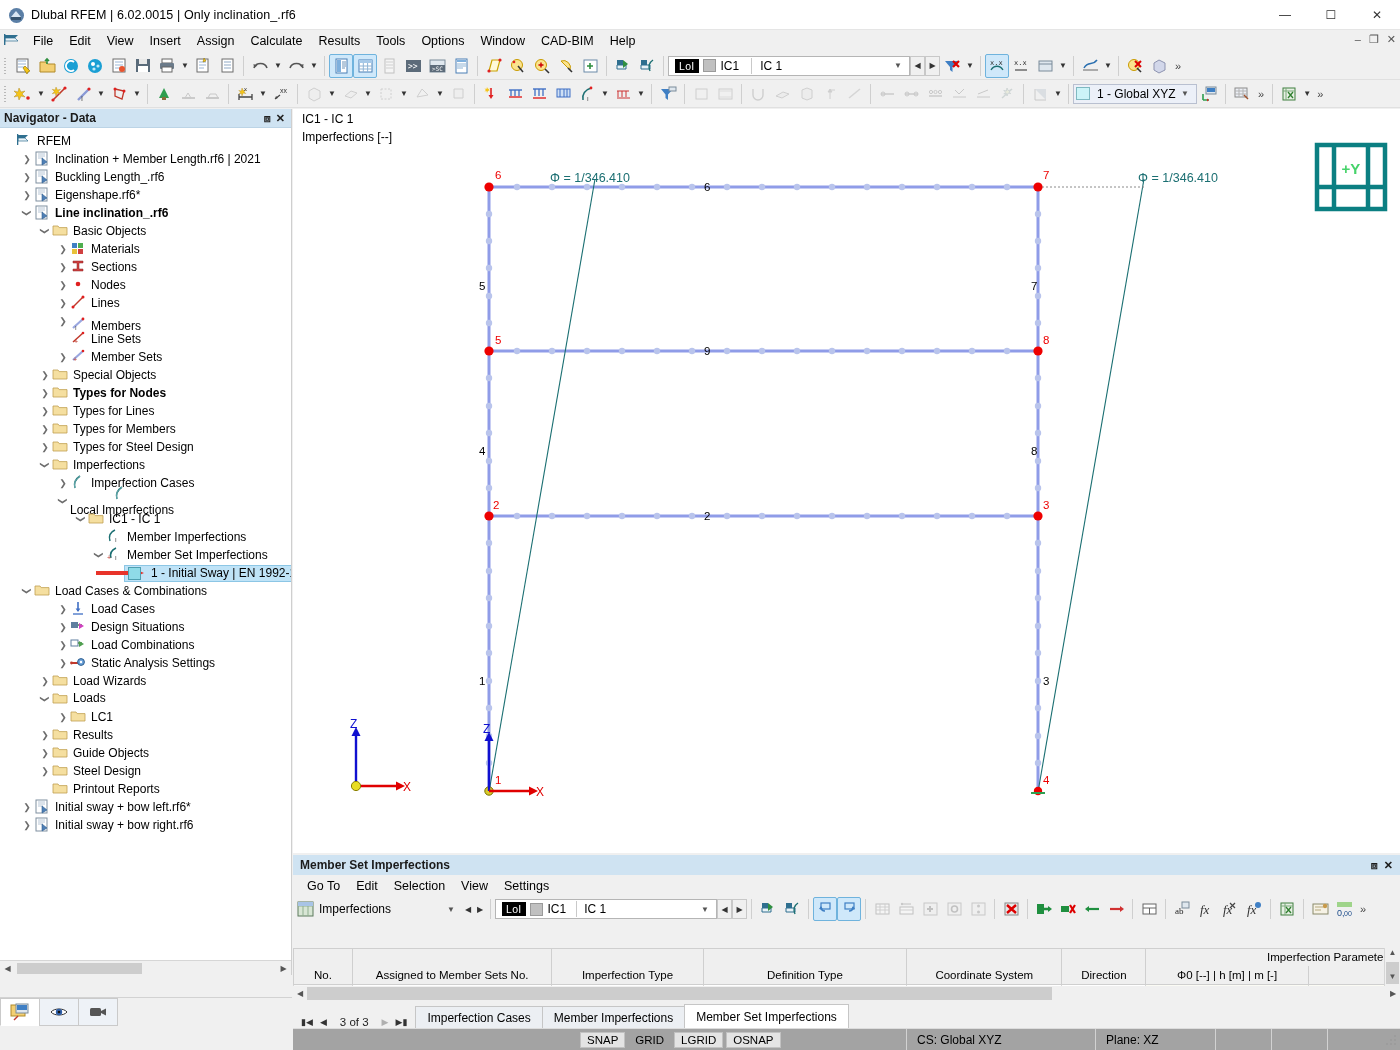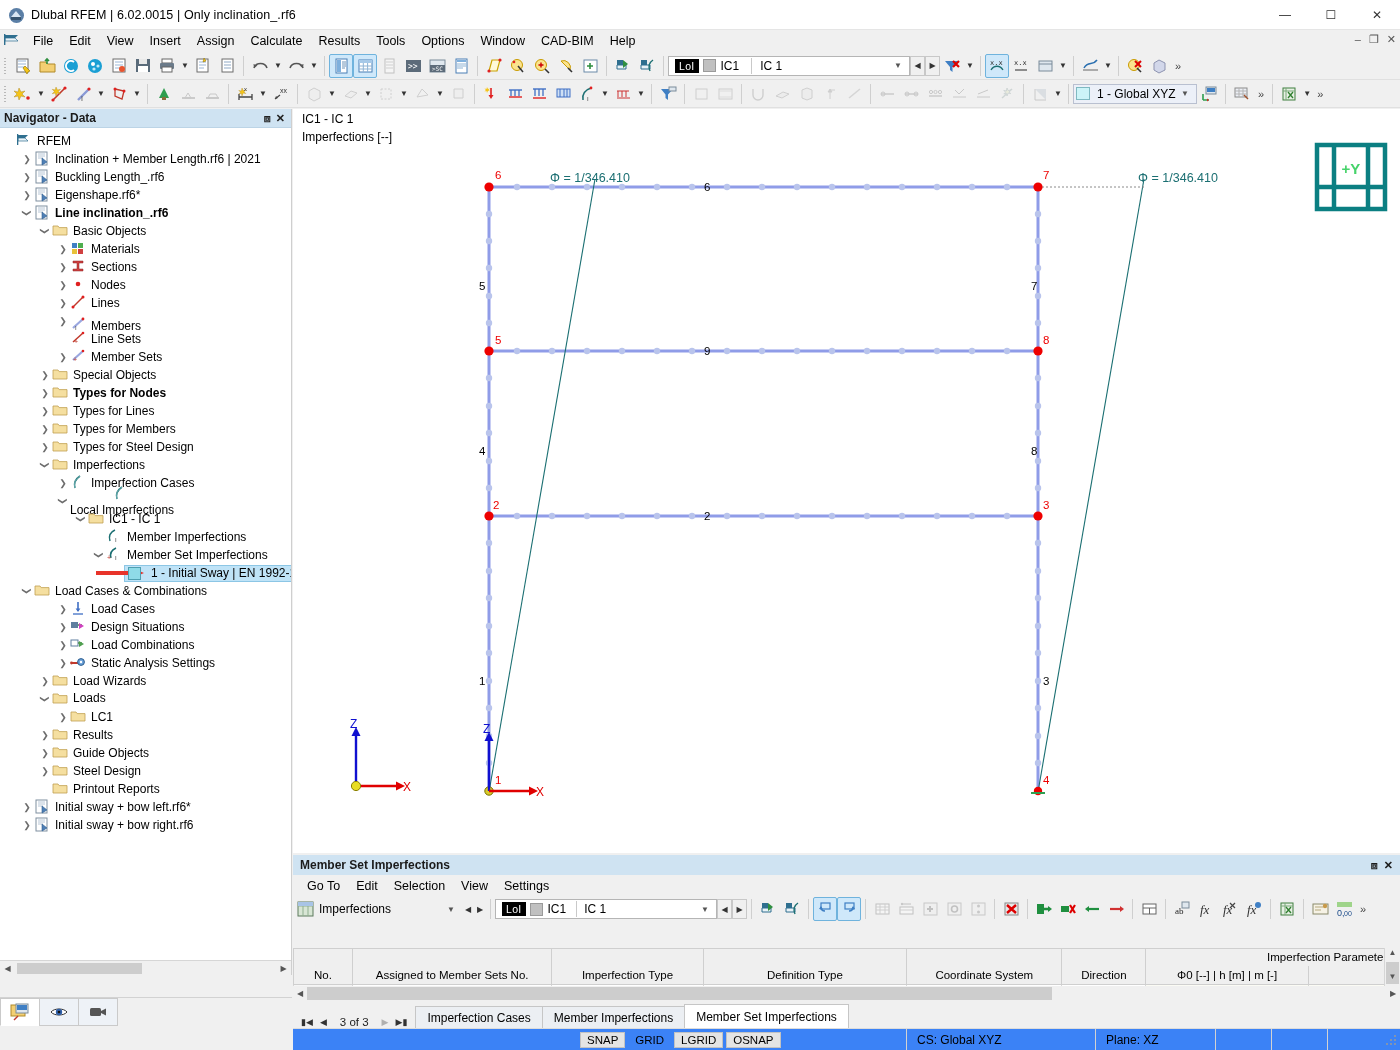--- a/index.html
+++ b/index.html
@@ -151,21 +151,21 @@
   .tbl th {
     background: #efefef; border: 1px solid #cfcfcf; font-weight: normal; height: 17px; padding: 0;
     color: #000;
   }
   .tbl td { border: 1px solid #d7d7d7; height: 17px; padding: 0 4px; background: #fff; }
   .grid-area { position: absolute; left: 0; top: 93px; width: 1107px; height: 38px; overflow: hidden; }
 
   
   .statusbar {
     position: absolute; left: 293px; top: 1028px; width: 1107px; height: 22px;
-    background: #3b82f6; display: flex; align-items: center; font-size: 12px;
+    background: #a3a3a3; display: flex; align-items: center; font-size: 12px;
     border-top: 1px solid #dcdcdc;
   }
   .sb-cell { height: 22px; display: flex; align-items: center; padding: 0 10px; border-right: 1px solid #d2d2d2; }
   .snapbtn { padding: 1px 6px; font-size: 11.5px; border: 1px solid transparent; }
   .snapbtn.on { background: #e4e4e4; border: 1px solid #c2c2c2; }
 
   .bottom-tabs { display: flex; align-items: flex-end; height: 24px; }
   .btab {
     height: 22px; padding: 0 11px; display: flex; align-items: center; font-size: 12px;
     border: 1px solid #c6c6c6; background: #eceff3; margin-right: -1px; border-bottom: none;

